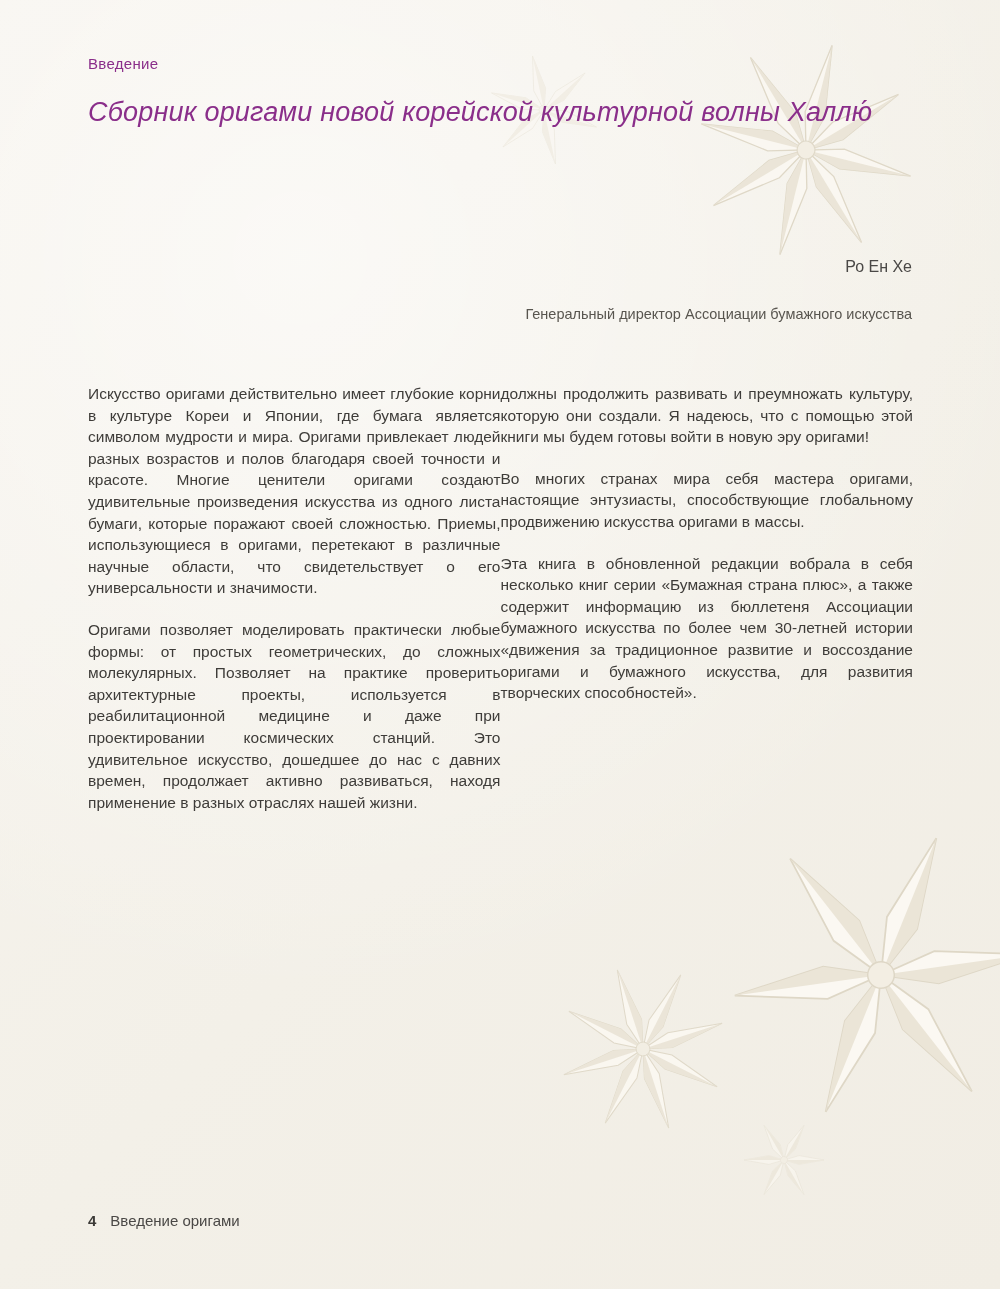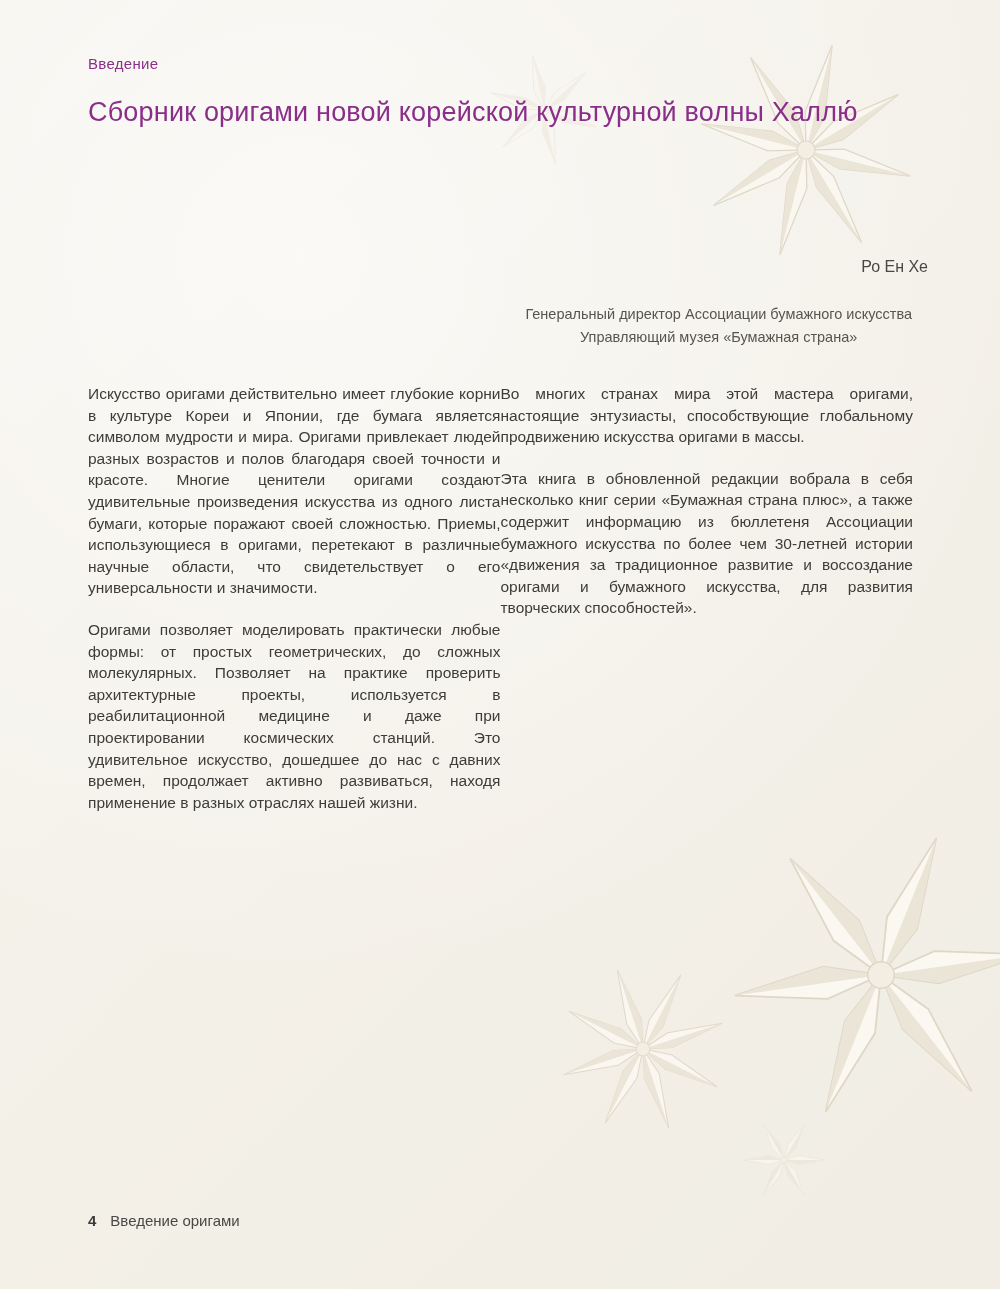--- a/index.html
+++ b/index.html
@@ -34,32 +34,33 @@
     letter-spacing: 0.3px;
   }
   .title {
     position: absolute;
     left: 88px; top: 97px;
     width: 845px;
     font-size: 27px;
     font-weight: 400;
     color: #8a2e8a;
     letter-spacing: 0.2px;
+    font-style: italic;
   }
   .author-name {
     position: absolute;
-    right: 72px; top: 258px;
+    right: 88px; top: 258px;
     font-size: 16px;
     color: #4a4846;
     text-align: right;
   }
   .author-roles {
     position: absolute;
     right: 88px; top: 303px;
-    text-align: center;
+    text-align: left;
     font-size: 14.5px;
     line-height: 23px;
     color: #58554f;
   }
 
   
   .columns {
     position: absolute;
     left: 88px; top: 383px;
     width: 825px;
@@ -141,30 +142,30 @@
     </svg>
   <svg class="star star-e" viewBox="-105 -105 210 210">
       <use href="#star6"></use>
     </svg>
 
   <div class="section-label">Введение</div>
   <h1 class="title">Сборник оригами новой корейской культурной волны Халлю́</h1>
   <div class="author-name">Ро Ен Хе</div>
   <div class="author-roles">
     <div>Генеральный директор Ассоциации бумажного искусства</div>
-    <div>Управляющий музея «Бумажная страна»</div>
   </div>
 
   <div class="columns">
     <div class="col">
       <p>Искусство оригами действительно имеет глубокие корни в культуре Кореи и Японии, где бумага является символом мудрости и мира. Оригами привлекает людей разных возрастов и полов благодаря своей точности и красоте. Многие ценители оригами создают удивительные произведения искусства из одного листа бумаги, которые поражают своей сложностью. Приемы, использующиеся в оригами, перетекают в различные научные области, что свидетельствует о его универсальности и значимости.</p>
       <p>Оригами позволяет моделировать практически любые формы: от простых геометрических, до сложных молекулярных. Позволяет на практике проверить архитектурные проекты, используется в реабилитационной медицине и даже при проектировании космических станций. Это удивительное искусство, дошедшее до нас с давних времен, продолжает активно развиваться, находя применение в разных отраслях нашей жизни.</p>
     </div>
     <div class="col">
-      <p>Во многих странах мира этой мастера оригами, настоящие энтузиасты, способствующие глобальному продвижению искусства оригами в массы.</p>
+      <p>должны продолжить развивать и преумножать культуру, которую они создали. Я надеюсь, что с помощью этой книги мы будем готовы войти в новую эру оригами!</p>
+      <p>Во многих странах мира себя мастера оригами, настоящие энтузиасты, способствующие глобальному продвижению искусства оригами в массы.</p>
       <p>Эта книга в обновленной редакции вобрала в себя несколько книг серии «Бумажная страна плюс», а также содержит информацию из бюллетеня Ассоциации бумажного искусства по более чем 30-летней истории «движения за традиционное развитие и воссоздание оригами и бумажного искусства, для развития творческих способностей».</p>
     </div>
   </div>
 
   <div class="footer">
     <span class="pagenum">4</span><span>Введение оригами</span>
   </div>
 
 </div>
 

